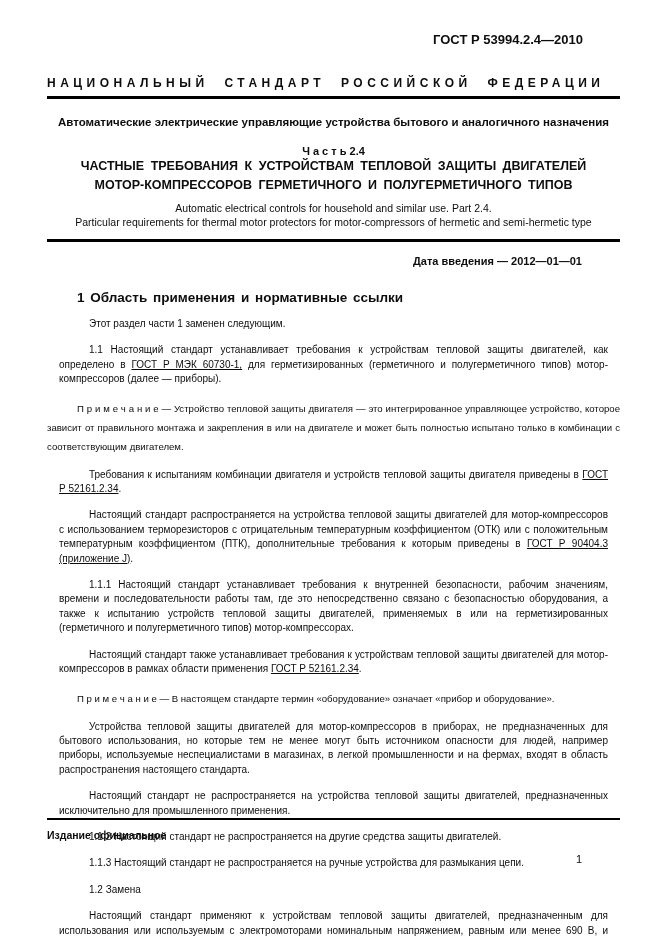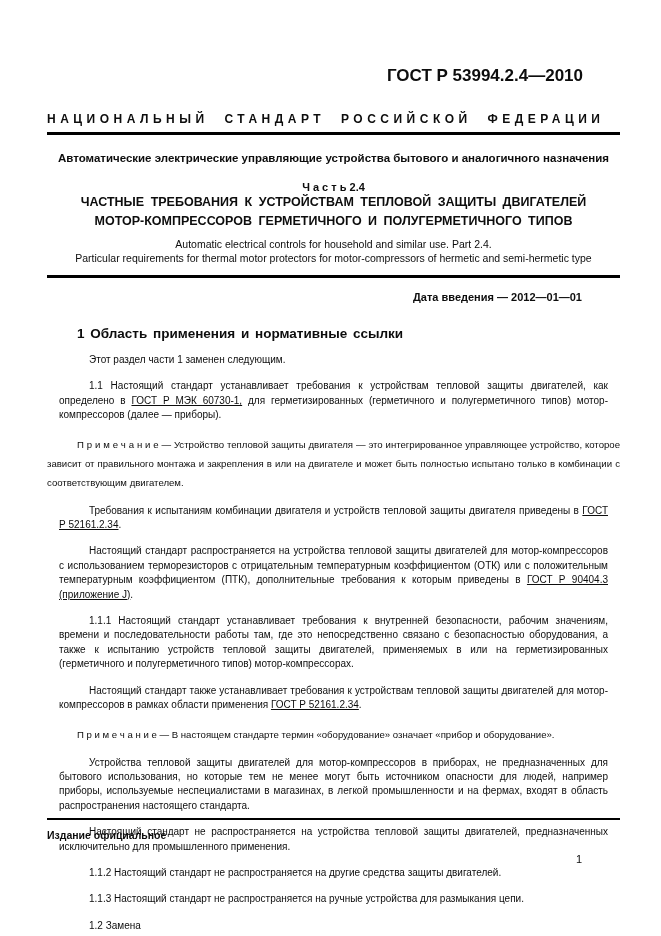--- a/index.html
+++ b/index.html
@@ -7,25 +7,25 @@
     width: 661px; height: 936px;
     background: #ffffff;
     font-family: "Liberation Sans", sans-serif;
     color: #0d0d0d;
     position: relative;
     overflow: hidden;
   }
   .page { position: absolute; left: 47px; right: 41px; top: 0; bottom: 0; }
 
   .doc-code {
-    margin-top: 68px;
+    margin-top: 32px;
     text-align: right;
     padding-right: 37px;
     font-weight: bold;
-    font-size: 17px;
+    font-size: 13px;
     line-height: 16px;
     white-space: nowrap;
   }
   .nat-std {
     margin-top: 28px;
     font-weight: bold;
     font-size: 12px;
     letter-spacing: 4.5px;
     word-spacing: 8px;
     white-space: nowrap;

